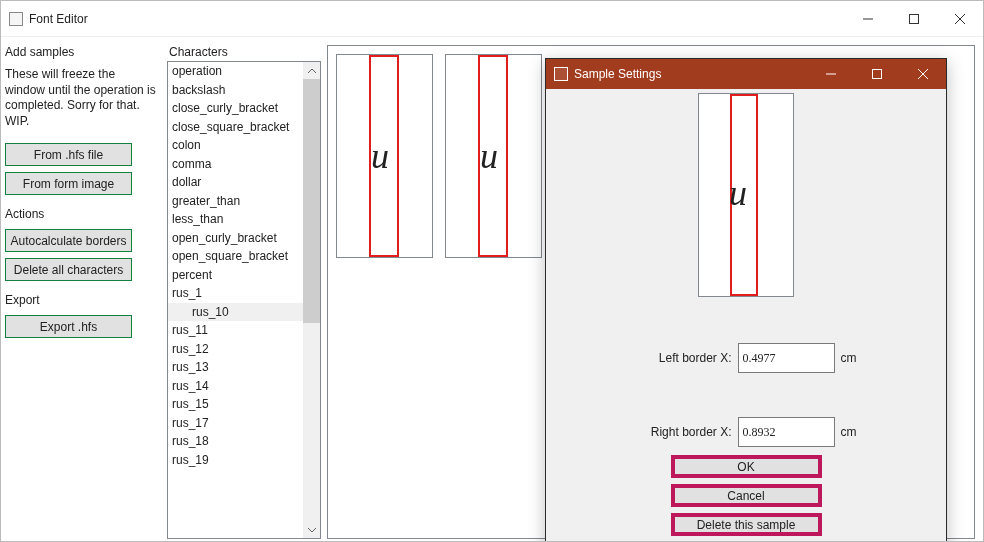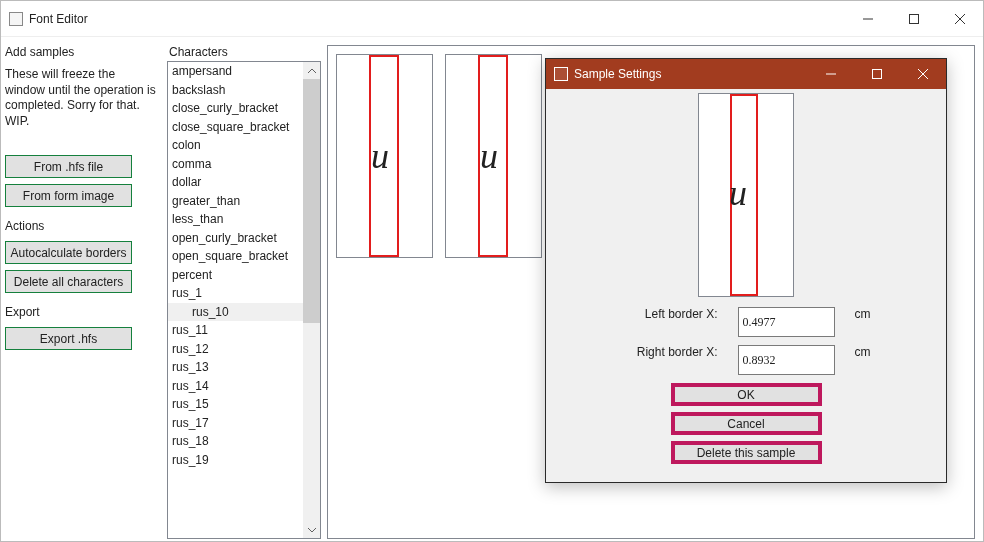--- a/index.html
+++ b/index.html
@@ -12,21 +12,21 @@
   .main-titlebar .winbtns { display: flex; }
   .main-titlebar .winbtn { width: 46px; height: 30px; display: flex; align-items: center; justify-content: center; color: #333; }
   .main-titlebar .winbtn svg { stroke: #333; stroke-width: 1; fill: none; }
 
   
   .content { display: flex; height: calc(100% - 30px); }
 
   
   .sidebar { width: 162px; padding: 8px 4px; display: flex; flex-direction: column; gap: 6px; border-right: 1px solid #fff; }
   .sidebar .heading { margin-bottom: 2px; }
-  .sidebar .para { line-height: 1.3; margin-bottom: 20px; }
+  .sidebar .para { line-height: 1.3; margin-bottom: 8px; }
   .sidebar button { width: 127px; height: 23px; background: #e1e1e1; border: 1px solid #15803d; cursor: pointer; }
 
   
   .char-col { width: 164px; padding: 8px 6px 8px 4px; display: flex; flex-direction: column; }
   .char-col .char-heading { margin-bottom: 2px; padding-left: 2px; }
   .char-listbox { flex: 1; border: 1px solid #828790; display: flex; overflow: hidden; }
   .char-listbox ul { list-style: none; flex: 1; overflow: hidden; }
   .char-listbox li { padding: 1px 4px; line-height: 16.5px; white-space: nowrap; cursor: default; }
   .char-listbox li.selected { background: #f0f0f0; padding-left: 24px; }
   .char-listbox .scrollbar { width: 17px; background: #f0f0f0; position: relative; }
@@ -46,21 +46,21 @@
   .modal-titlebar { height: 30px; background: #a23c1f; display: flex; align-items: center; padding-left: 8px; }
   .modal-titlebar .appicon { width: 14px; height: 14px; border: 1px solid #fff; background: rgba(255,255,255,0.1); margin-right: 6px; }
   .modal-titlebar .title { flex: 1; color: #fff; }
   .modal-titlebar .winbtns { display: flex; }
   .modal-titlebar .winbtn { width: 46px; height: 30px; display: flex; align-items: center; justify-content: center; }
   .modal-titlebar .winbtn svg { stroke: #fff; stroke-width: 1; fill: none; }
   .modal-body { padding: 4px 30px 12px; display: flex; flex-direction: column; align-items: center; }
   .modal .preview { width: 96px; height: 204px; border: 1px solid #828790; background: #fff; position: relative; margin-bottom: 10px; }
   .modal .preview .border-rect { position: absolute; border: 2px solid #e21d1d; top: 0; bottom: 0; }
   .modal .preview .glyph { font-family: "Brush Script MT", "Segoe Script", cursive; font-size: 36px; font-style: italic; position: absolute; top: 78px; left: 30px; }
-  .modal .row { display: flex; gap: 20px; margin-bottom: 8px; width: 100%; justify-content: center; }
+  .modal .row { display: flex; align-items: center; gap: 6px; margin-bottom: 8px; width: 100%; justify-content: center; margin-top: 36px; }
   .modal .row label { width: 100px; text-align: right; }
   .modal .row input { width: 97px; height: 30px; border: 1px solid #7a7a7a; padding: 2px 4px; background: #fff; font-family: Liberation Serif, serif; }
   .modal .row .unit { width: 20px; }
   .modal button.action { width: 151px; height: 23px; background: #e1e1e1; border: 4px solid #be185d; margin-bottom: 6px; cursor: pointer; }
 </style>
 </head>
 <body>
 
 <div class="main-titlebar">
   <div class="appicon"></div>
@@ -96,21 +96,21 @@
     <button>Autocalculate borders</button>
     <button>Delete all characters</button>
     <div class="heading" style="margin-top:6px;">Export</div>
     <button>Export .hfs</button>
   </div>
 
   <div class="char-col">
     <div class="char-heading">Characters</div>
     <div class="char-listbox">
       <ul id="char-list">
-          <li>ampersand</li>
+          <li>operation</li>
           <li>backslash</li>
           <li>close_curly_bracket</li>
           <li>close_square_bracket</li>
           <li>colon</li>
           <li>comma</li>
           <li>dollar</li>
           <li>greater_than</li>
           <li>less_than</li>
           <li>open_curly_bracket</li>
           <li>open_square_bracket</li>

